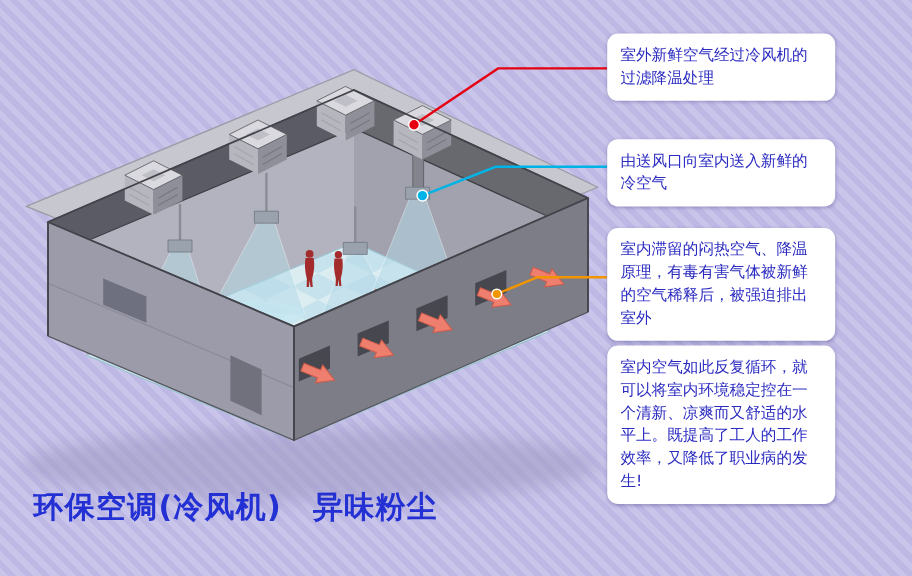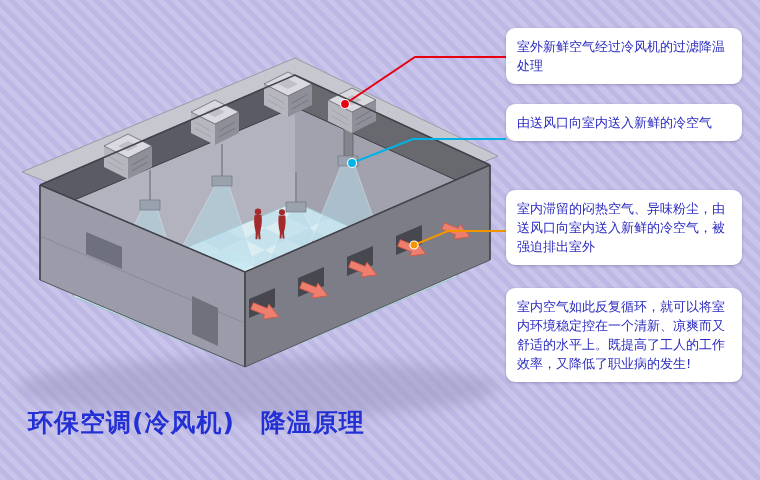--- a/index.html
+++ b/index.html
@@ -3,28 +3,28 @@
 <meta charset="utf-8">
 <style>
   html,body{margin:0;padding:0;}
   body{
     width:760px;height:480px;position:relative;overflow:hidden;
     font-family:"DejaVu Sans",sans-serif;
     background:repeating-linear-gradient(45deg,#c9c5ea 0px,#c9c5ea 5px,#bdb8e4 5px,#bdb8e4 10px);
   }
   .diagram-svg{position:absolute;left:0;top:0;}
   .callout{
-    position:absolute;left:506px;width:236px;box-sizing:border-box;
+    position:absolute;left:506px;width:190px;box-sizing:border-box;
     background:#ffffff;border-radius:9px;padding:9px 11px;
     color:#2b2bc0;font-size:13px;line-height:19px;
     box-shadow:0 1px 3px rgba(70,60,130,.35);
   }
   .callout p{margin:0;}
   #callout-1{top:28px;}
-  #callout-2{top:104px;}
+  #callout-2{top:116px;}
   #callout-3{top:190px;}
   #callout-4{top:288px;}
   .main-title{
     position:absolute;left:28px;top:406px;
     font-size:25px;font-weight:bold;color:#2330d4;letter-spacing:1px;
   }
 </style>
 </head>
 <body>
 
@@ -165,19 +165,19 @@
   </g>
 </svg>
 
 <div class="callout" id="callout-1">
   <p>室外新鲜空气经过冷风机的过滤降温处理</p>
 </div>
 <div class="callout" id="callout-2">
   <p>由送风口向室内送入新鲜的冷空气</p>
 </div>
 <div class="callout" id="callout-3">
-  <p>室内滞留的闷热空气、异味粉尘，由送风口向室内送入新鲜的冷空气，被强迫排出室外</p>
+  <p>室内滞留的闷热空气、降温原理，有毒有害气体被新鲜的空气稀释后，被强迫排出室外</p>
 </div>
 <div class="callout" id="callout-4">
   <p>室内空气如此反复循环，就可以将室内环境稳定控在一个清新、凉爽而又舒适的水平上。既提高了工人的工作效率，又降低了职业病的发生!</p>
 </div>
 
-<div class="main-title">环保空调(冷风机)　降温原理</div>
+<div class="main-title">环保空调(冷风机)　异味粉尘</div>
 
 </body></html>

